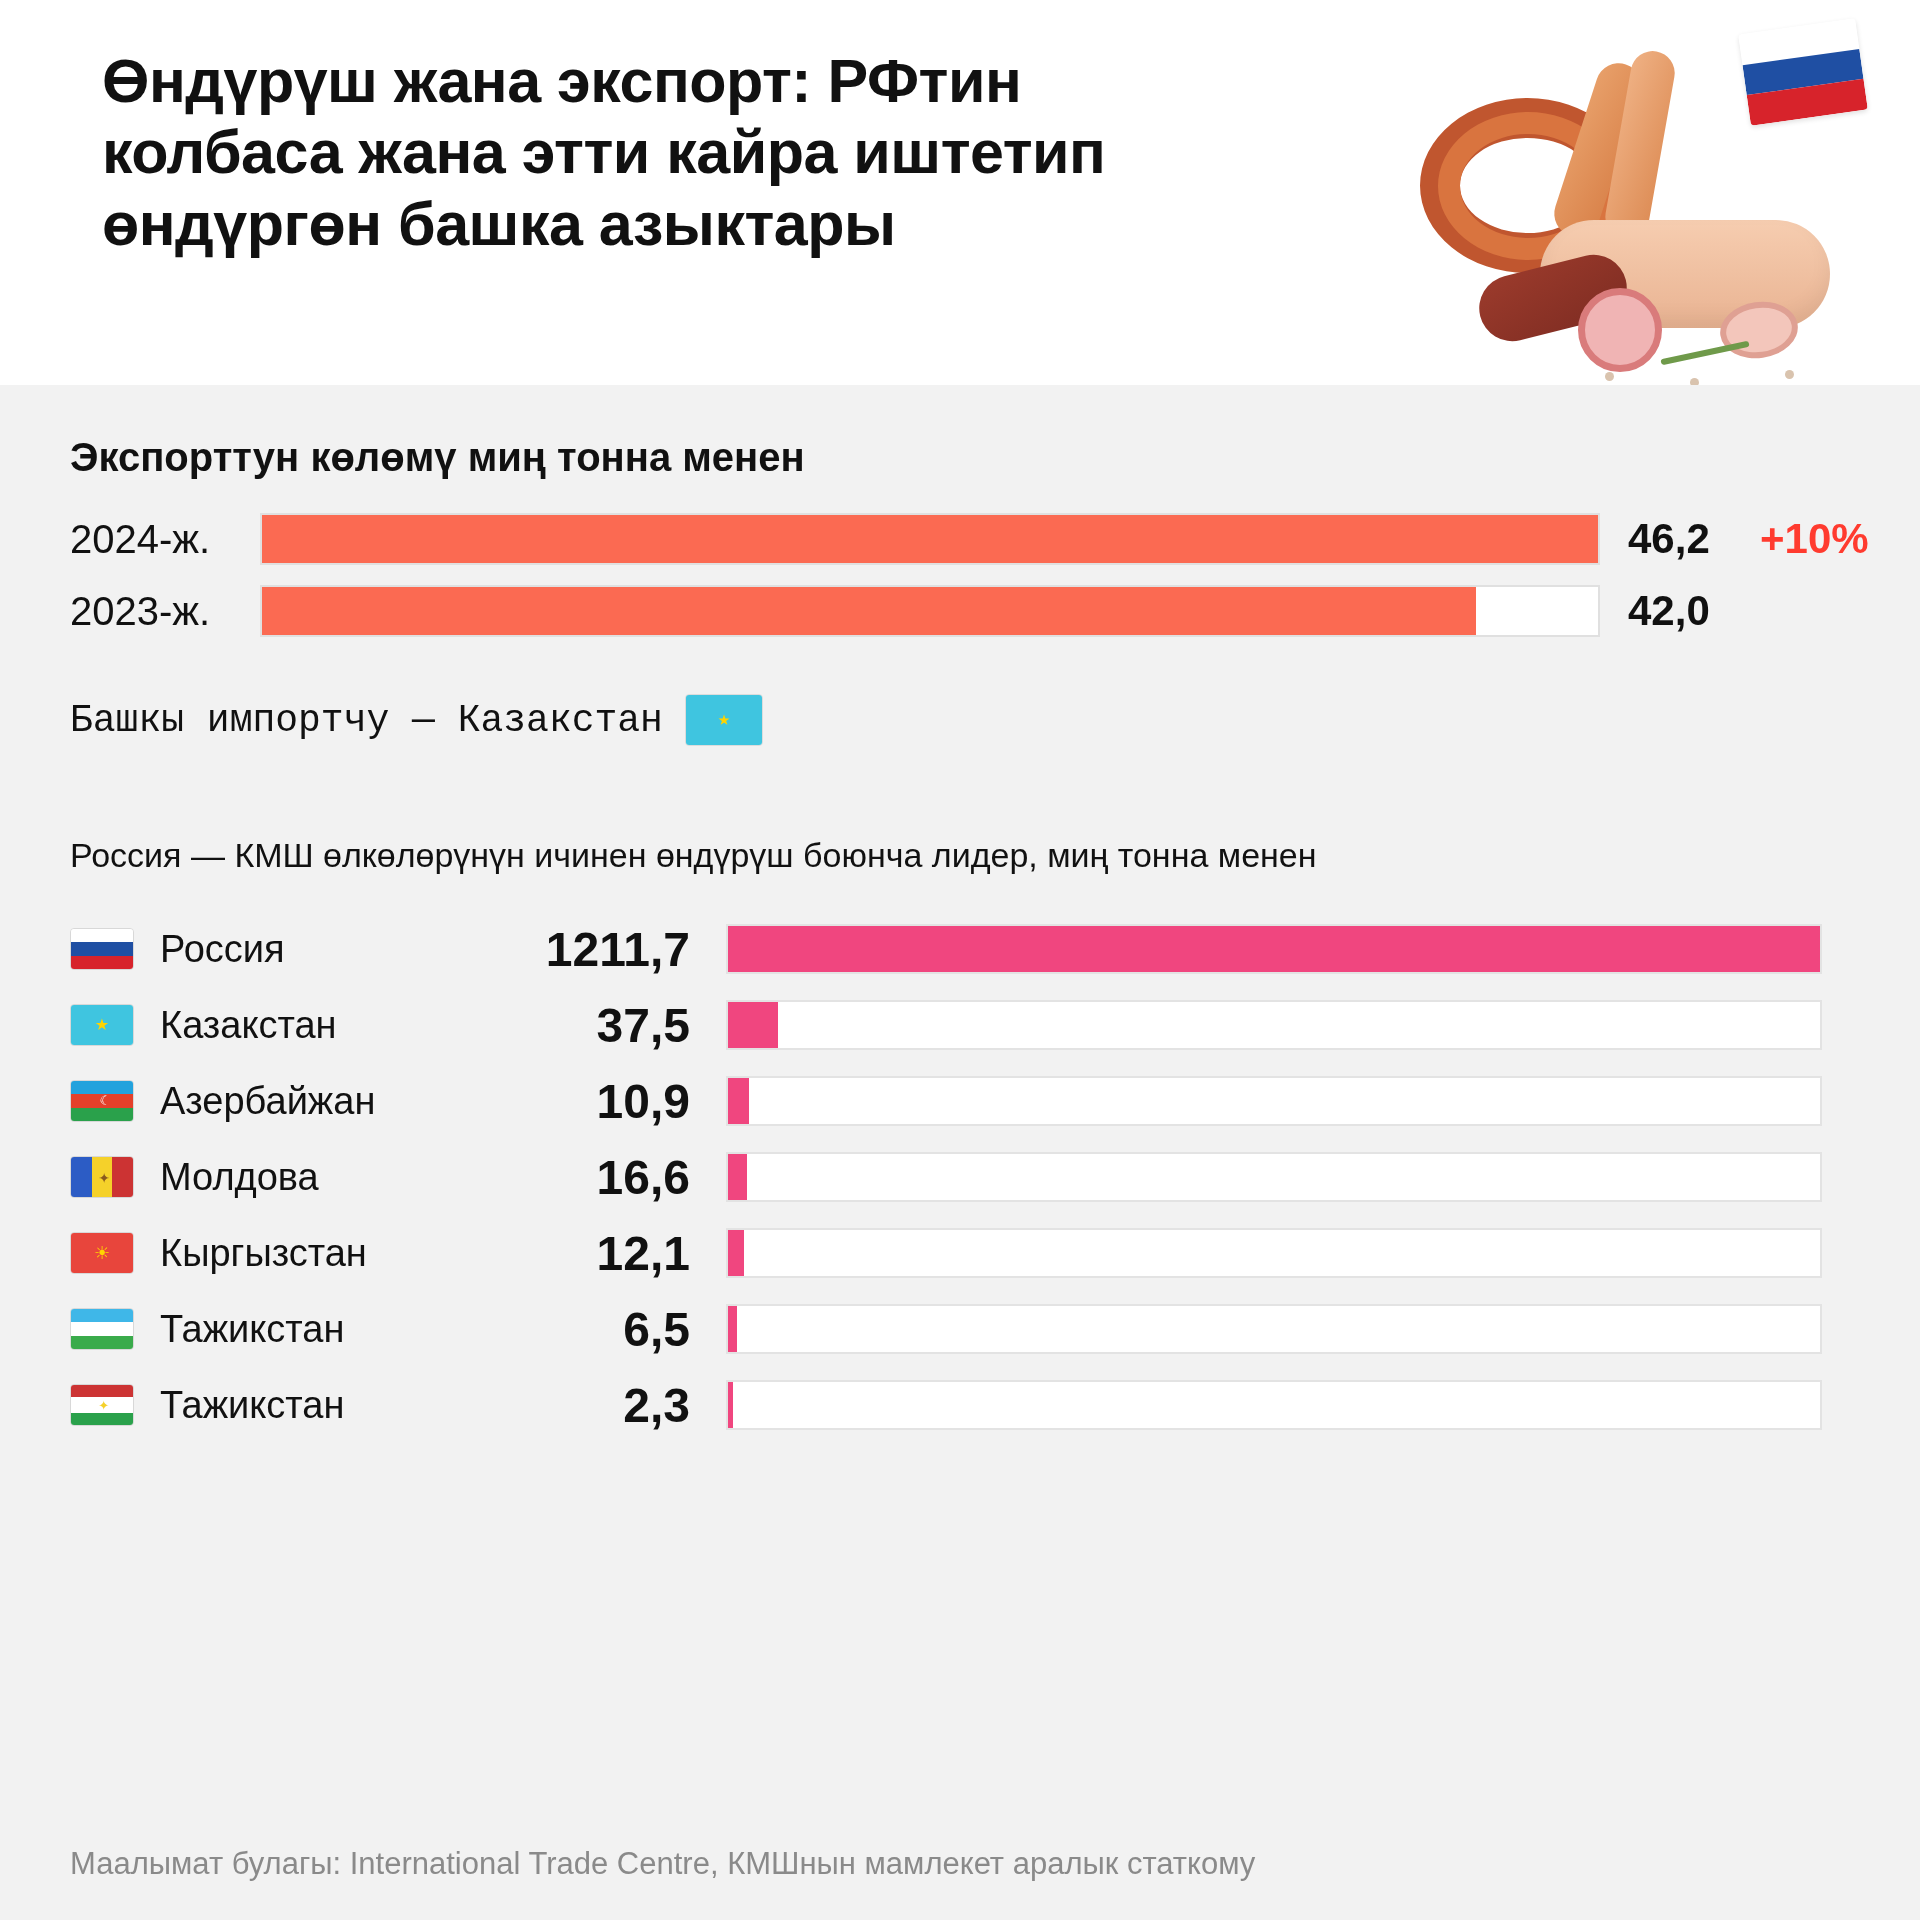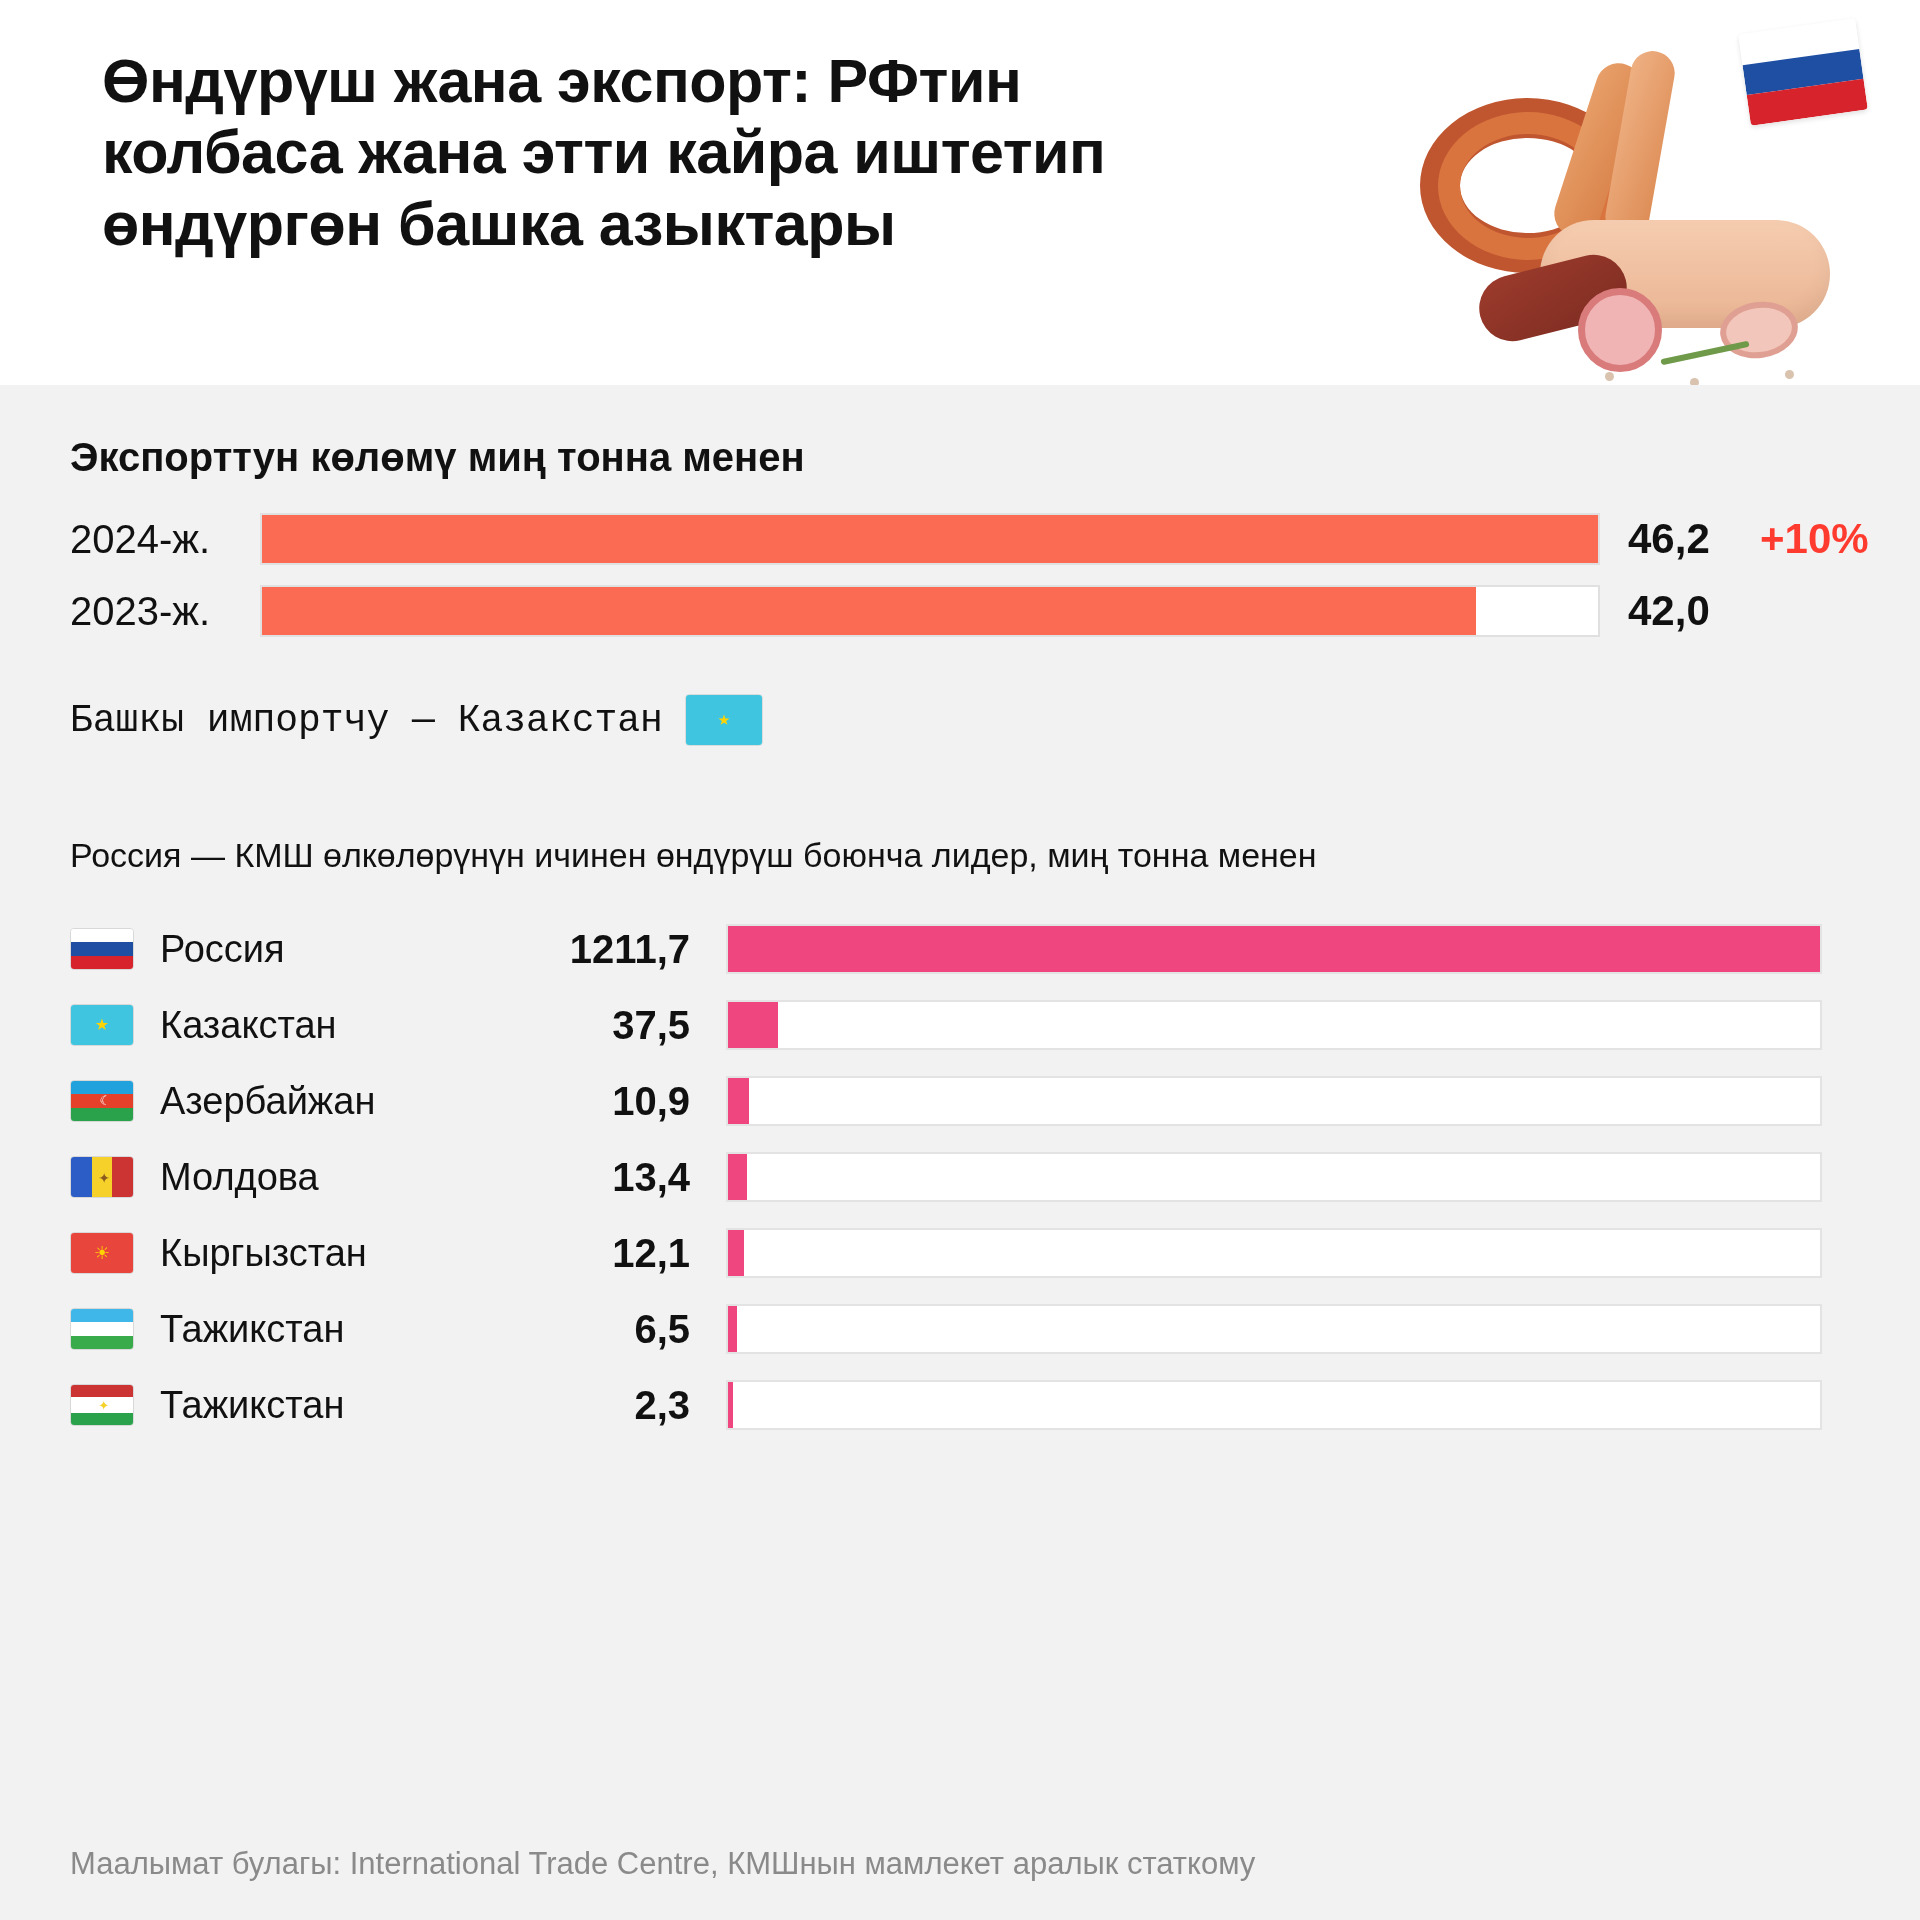--- a/index.html
+++ b/index.html
@@ -279,21 +279,21 @@
     box-sizing: border-box;
   }
   .prod-name {
     font-size: 38px;
     color: #111111;
     margin-left: 26px;
     flex: 0 0 auto;
     width: 330px;
   }
   .prod-value {
-    font-size: 40px;
+    font-size: 48px;
     font-weight: 700;
     color: #111111;
     width: 200px;
     text-align: right;
     flex: 0 0 auto;
   }
   .prod-track {
     position: relative;
     margin-left: 36px;
     flex: 1 1 auto;
@@ -440,21 +440,21 @@
         </div>
 
         <div class="prod-row">
           <span class="prod-flag">
             <span class="fv" style="left:0;width:33.4%;background:#2c5cc5;"></span>
             <span class="fv" style="left:33.4%;width:33.3%;background:#f5d12a;"></span>
             <span class="fv" style="left:66.7%;width:33.3%;background:#cc3333;"></span>
             <span class="star" style="left:44%;top:34%;color:#8a5a1e;font-size:14px;">✦</span>
           </span>
           <span class="prod-name">Молдова</span>
-          <span class="prod-value">13,4</span>
+          <span class="prod-value">16,6</span>
           <span class="prod-track">
             <span class="prod-fill" style="width:1.7%;"></span>
           </span>
         </div>
 
         <div class="prod-row">
           <span class="prod-flag">
             <span class="fb" style="top:0;bottom:0;background:#e8453c;"></span>
             <span class="star" style="left:50%;top:50%;transform:translate(-50%,-50%);color:#ffd400;font-size:18px;">☀</span>
           </span>

